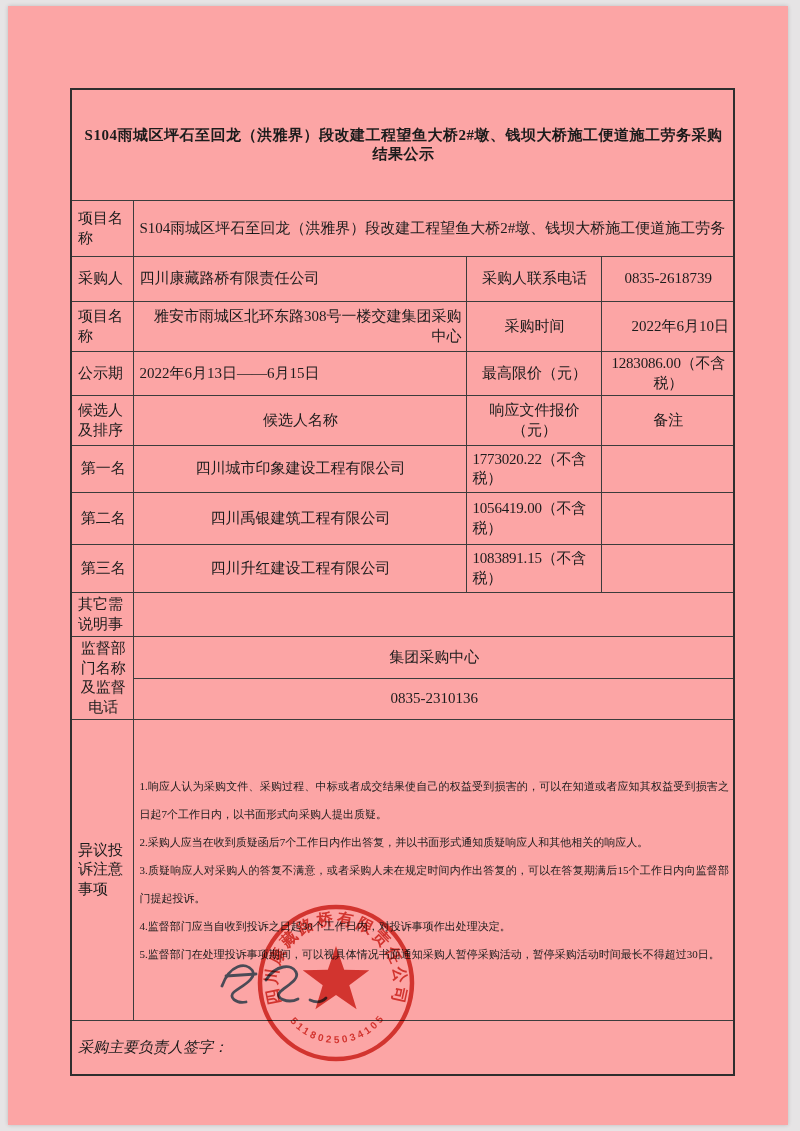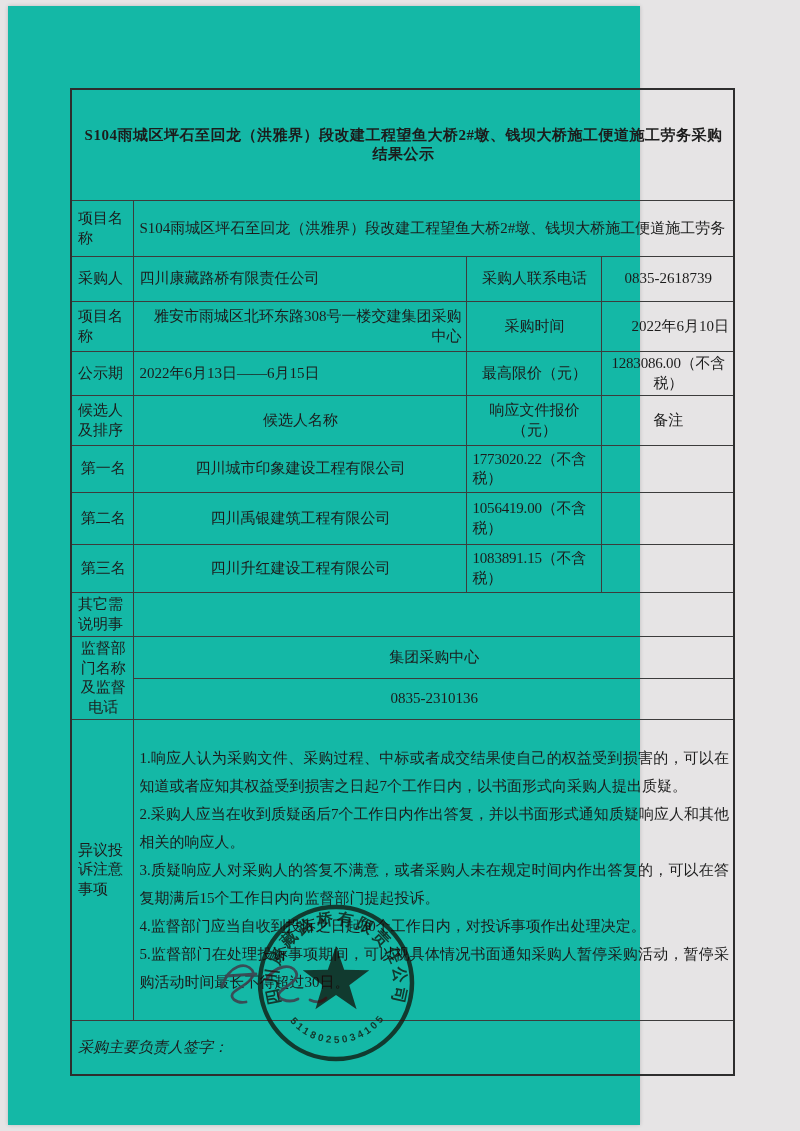--- a/index.html
+++ b/index.html
@@ -3,22 +3,22 @@
 <meta charset="utf-8">
 <style>
   html,body{margin:0;padding:0;}
   body{
     width:800px;height:1131px;position:relative;
     background:#e6e4e5;
     font-family:"Liberation Serif","DejaVu Serif",serif;
     color:#1c1c1c;
   }
   .paper{
-    position:absolute;left:8px;top:6px;width:632px;height:1119px;
-    background:#14b8a6;
+    position:absolute;left:8px;top:6px;width:780px;height:1119px;
+    background:#fca5a5;
     box-shadow:0 0 4px rgba(0,0,0,.18);
   }
   table.doc{
     position:absolute;left:62px;top:82px;width:663px;
     border-collapse:collapse;table-layout:fixed;
     border:2px solid #2e2e2e;
   }
   table.doc td{
     border:1px solid #3c3c3c;
     font-size:15px;line-height:1.3;
@@ -43,21 +43,21 @@
   }
   td.lbl{text-align:left;}
   td.lbl-c{text-align:center;padding:2px 2px;margin-top:44px;}
   td.ctr{text-align:center;}
   td.small{font-size:12px;padding:2px 2px;text-align:center;letter-spacing:-.2px;}
   td.longval{font-size:14.5px;}
   td.price{font-size:12.5px;text-align:left;padding-left:8px;letter-spacing:-.2px;}
   td.date{font-size:13.5px;text-align:right;}
   td.phone{font-size:13.5px;text-align:center;margin-top:22px;}
   td.obj-cell{padding:6px 10px;vertical-align:middle;}
-  .obj-cell p{margin:0;font-size:15px;line-height:28px;text-align:justify;}
+  .obj-cell p{margin:0;font-size:11px;line-height:28px;text-align:justify;}
   td.sign-cell{font-size:15px;padding-left:8px;}
   .stamp{
     position:absolute;left:238px;top:889px;
     opacity:.88;mix-blend-mode:multiply;pointer-events:none;
   }
   .signature{
     position:absolute;left:204px;top:946px;
     opacity:.92;pointer-events:none;
   }
   .stamp-company{font-family:"Liberation Sans","DejaVu Sans",sans-serif;font-weight:700;font-size:16px;letter-spacing:3px;}

